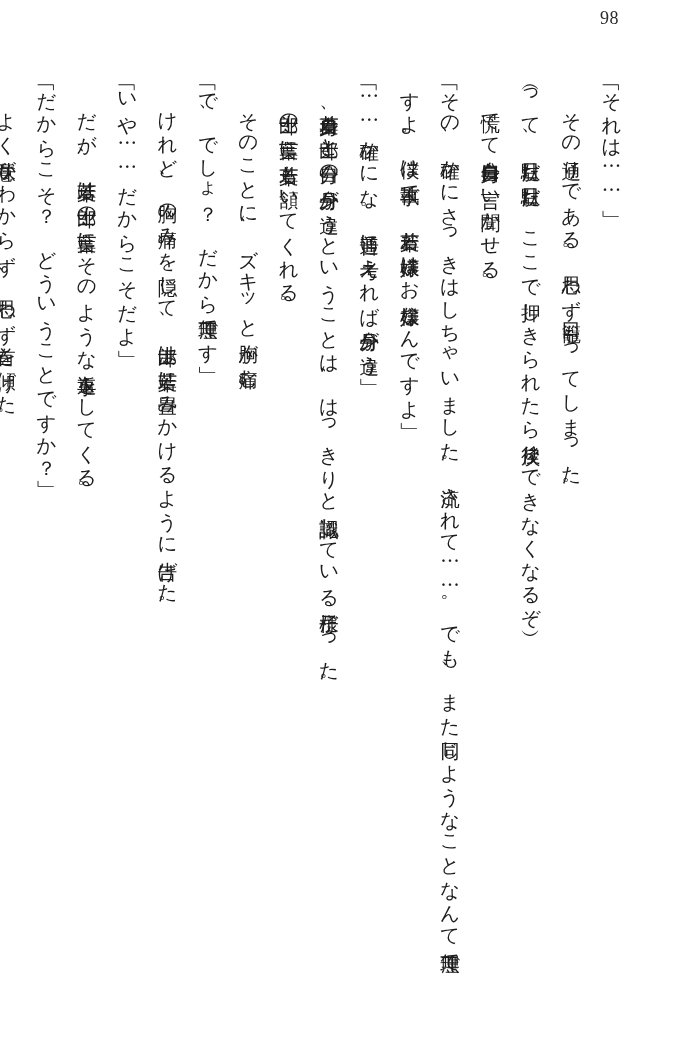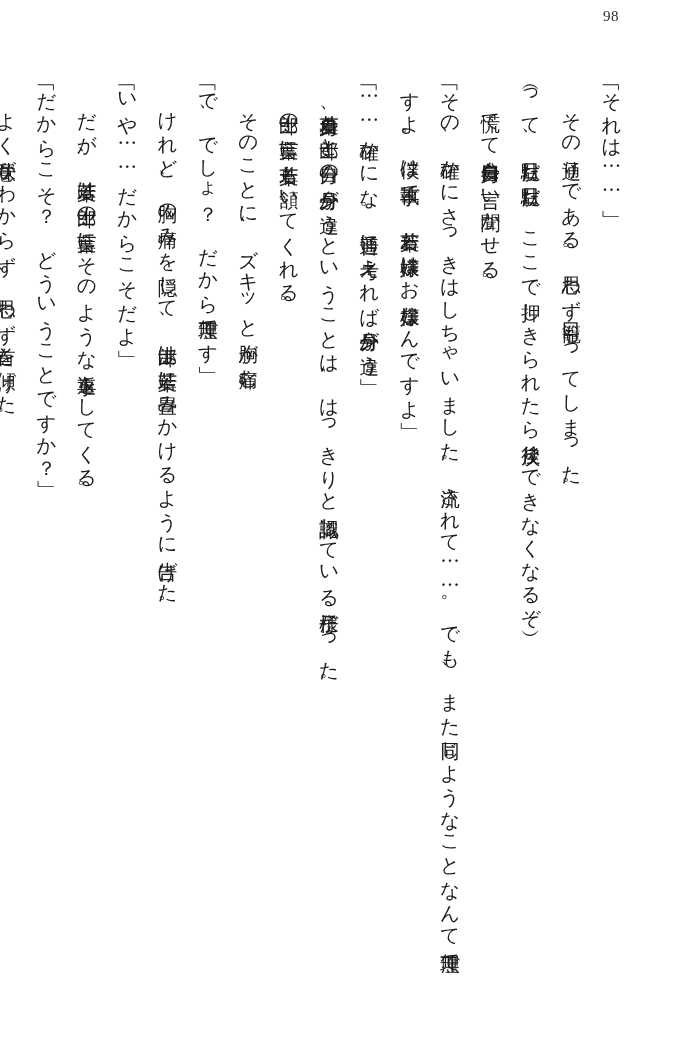--- a/index.html
+++ b/index.html
@@ -19,21 +19,21 @@
     width: 693px;
     height: 1050px;
     position: relative;
     box-sizing: border-box;
     background: #fff;
   }
   .page-number {
     position: absolute;
     top: 8px;
     right: 74px;
-    font-size: 15px;
+    font-size: 18px;
     font-family: "Liberation Serif", "DejaVu Serif", serif;
     color: #2a2a2a;
     letter-spacing: 0.5px;
   }
   .text-body {
     position: absolute;
     top: 78px;
     left: 40px;
     right: 62px;
     height: 900px;

